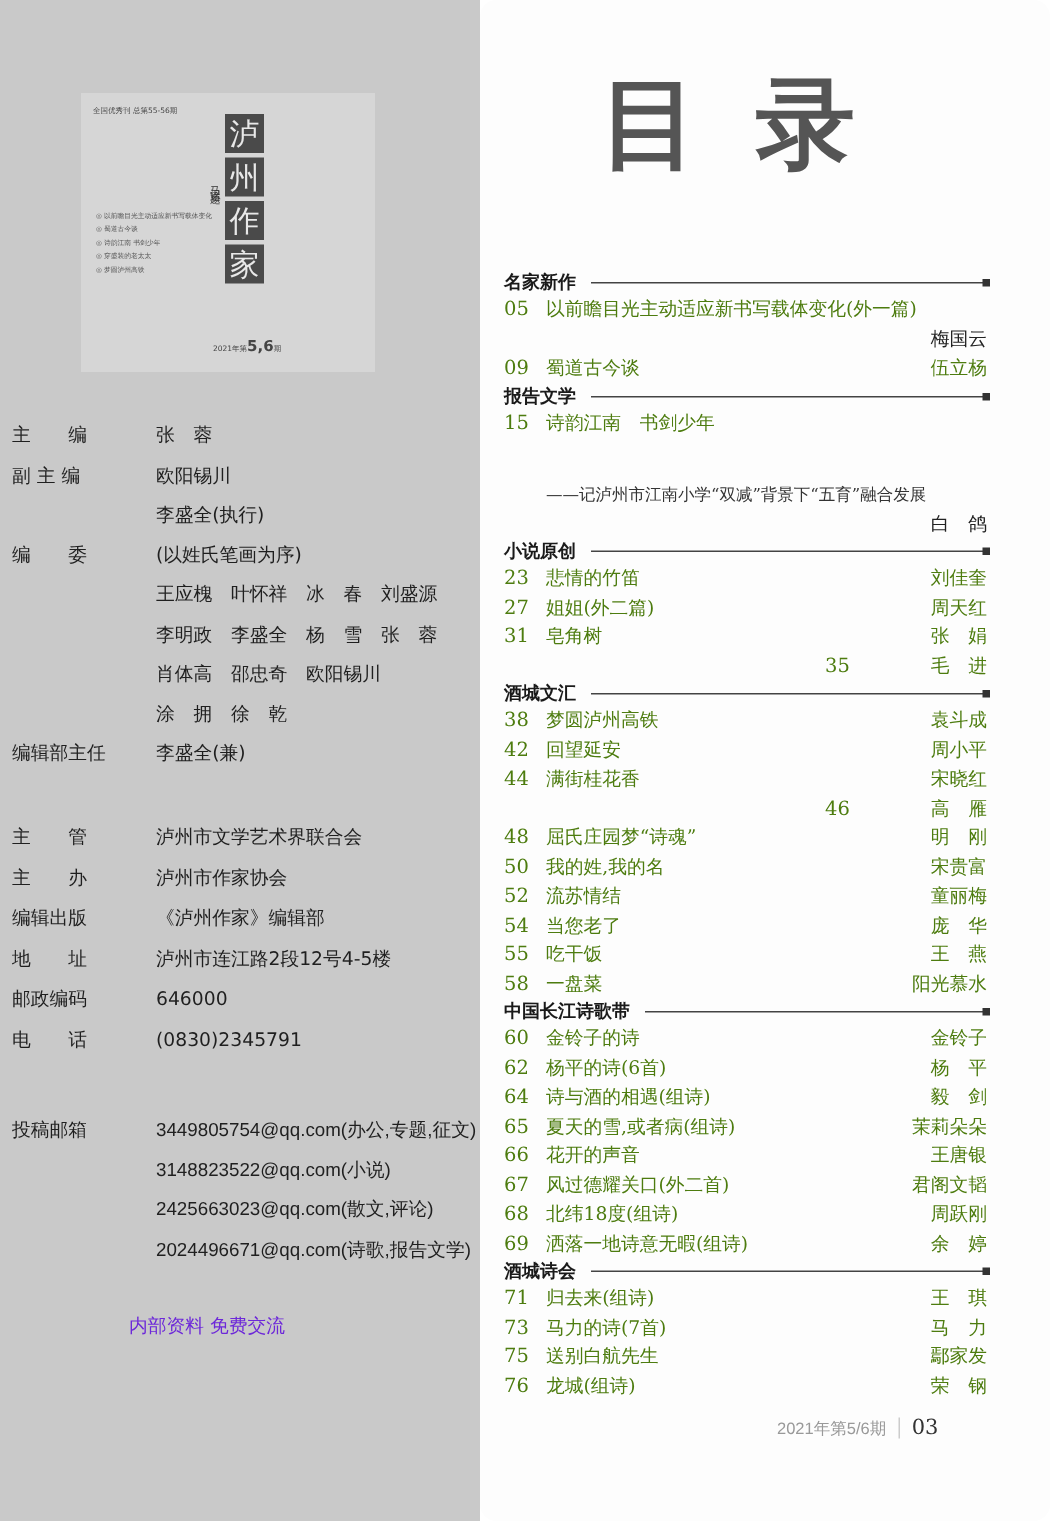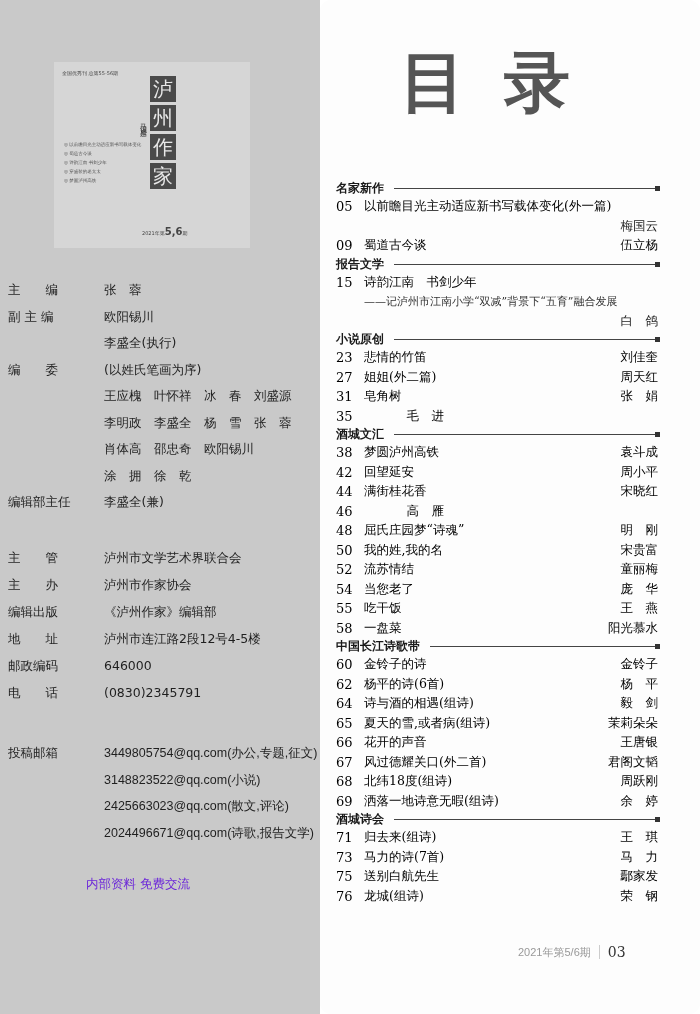--- a/index.html
+++ b/index.html
@@ -55,26 +55,26 @@
   .section-head {
     position: relative; height: 17px; display: flex; align-items: center;
     font-family: "DejaVu Sans", sans-serif; font-weight: bold; font-size: 12px; color: #1a1a1a;
   }
   .section-head .rule {
     flex: 1; height: 1px; background: #444; margin-left: 10px; margin-right: 0; position: relative;
   }
   .section-head .rule::after {
     content: ""; position: absolute; right: -2px; top: -2px; width: 5px; height: 5px; background: #333;
   }
-  .entry { display: flex; height: 19.5px; align-items: center; font-size: 12.5px; color: #000000; }
+  .entry { display: flex; height: 19.5px; align-items: center; font-size: 12.5px; color: #4d7c0f; justify-content: flex-end; }
   .entry .pg { width: 28px; font-size: 13px; }
   .entry .ttl { flex: 1; white-space: nowrap; }
   .entry .au { width: 80px; text-align: right; white-space: nowrap; letter-spacing: 0px; }
   .author-line { height: 19.5px; text-align: center; font-size: 12.5px; display: flex; align-items: center; justify-content: flex-end; }
-  .sub-line { height: 19.5px; padding-left: 28px; font-size: 11px; display: flex; align-items: center; white-space: nowrap; color: #333; }
+  .sub-line { height: 19.5px; padding-left: 28px; font-size: 11px; display: flex; align-items: center; white-space: nowrap; color: #333; margin-top: 28px; }
 
   .footer { position: absolute; left: 198px; top: 944px; display: flex; align-items: center; gap: 8px; }
   .footer .issue { font-size: 11px; color: #999; font-family: "Liberation Sans", sans-serif; }
   .footer .sep { width: 1px; height: 14px; background: #ccc; }
   .footer .pnum { font-size: 14px; color: #333; font-family: "DejaVu Serif", serif; }
 </style>
 </head>
 <body>
 
 <div class="left-page">

